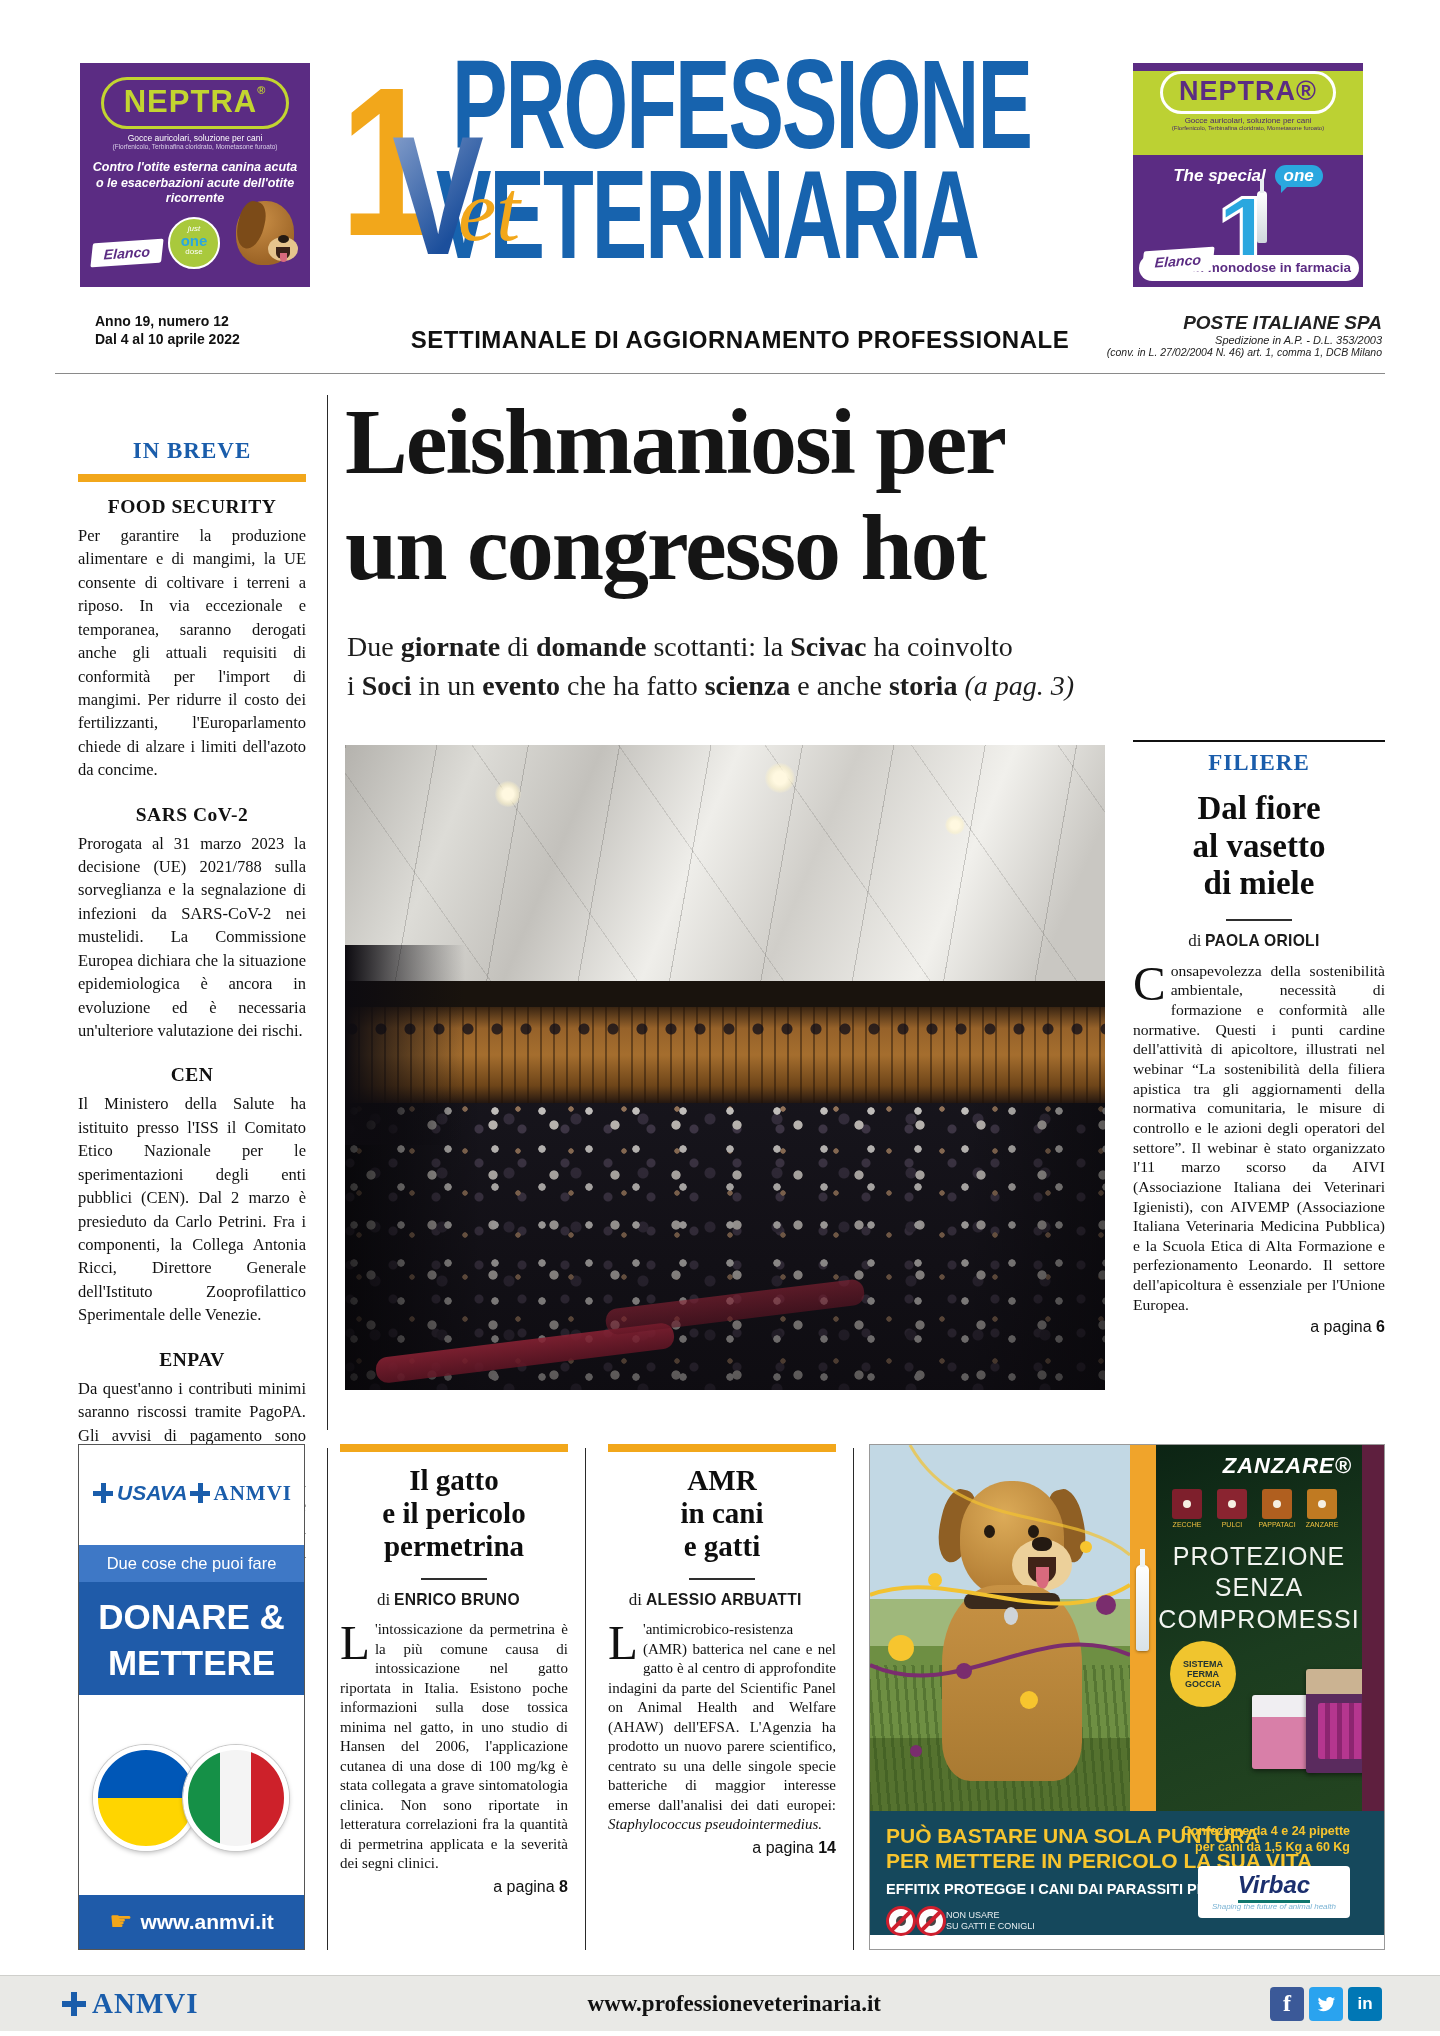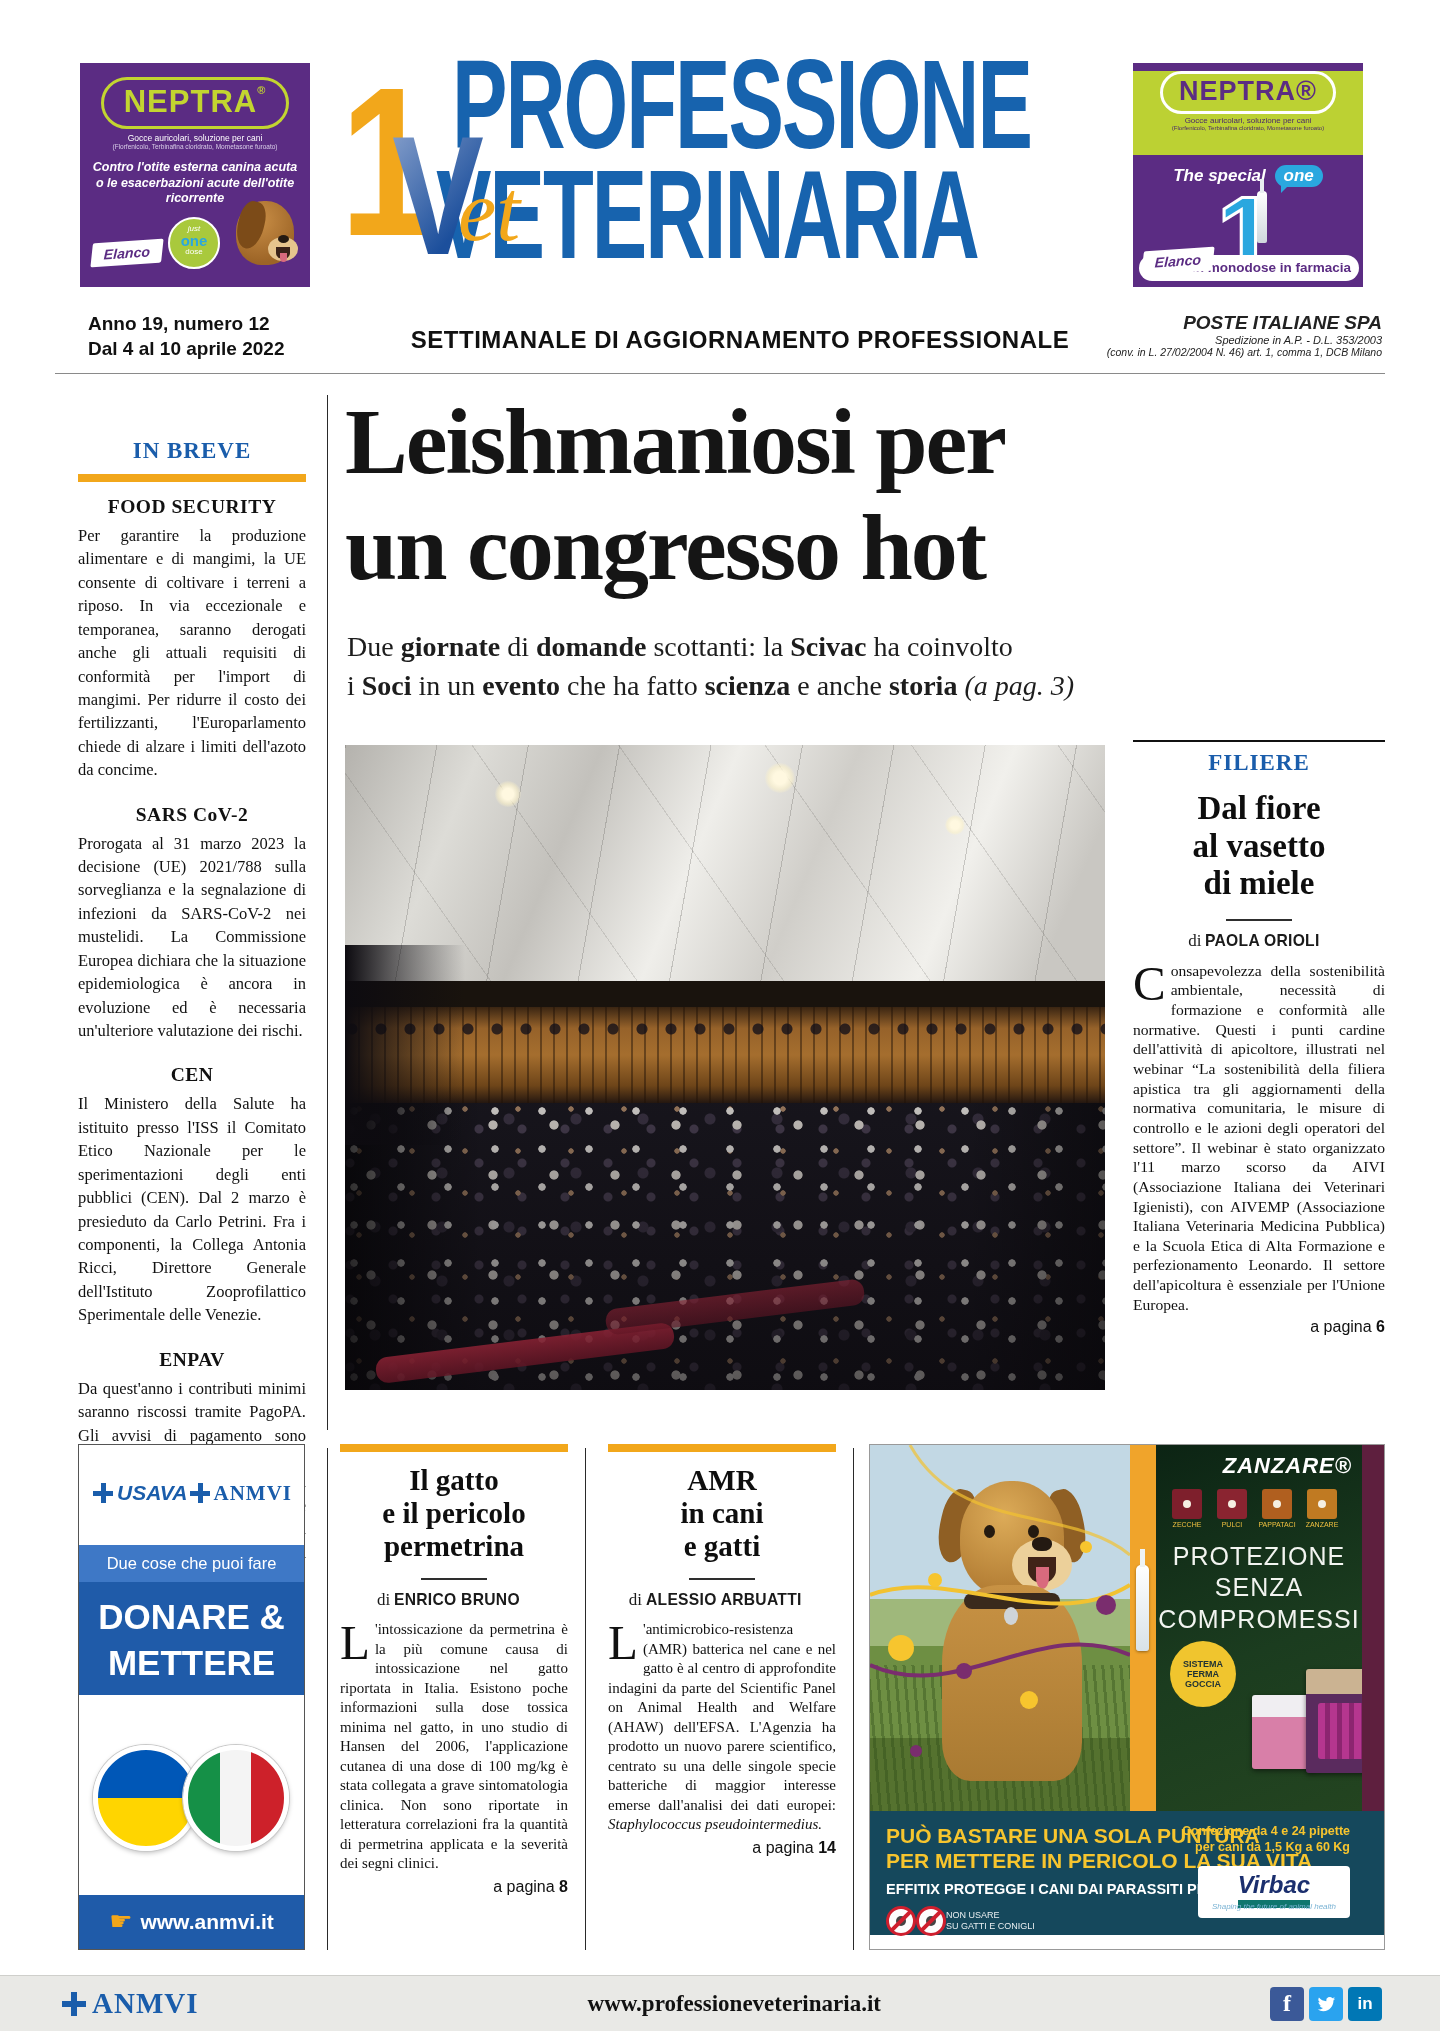--- a/index.html
+++ b/index.html
@@ -67,21 +67,21 @@
   .mono-1{position:absolute;left:0;top:16px;color:#f2a71b;font-weight:bold;font-size:212px;line-height:1;
           font-family:"Liberation Sans",sans-serif;transform:scaleX(.8);transform-origin:left top;}
   .mono-V{position:absolute;left:52px;top:72px;font-weight:bold;font-size:168px;line-height:1;
           font-family:"Liberation Sans",sans-serif;color:#35629f;
           background:linear-gradient(135deg,#8fa6cf,#1c4f9c 70%);-webkit-background-clip:text;background-clip:text;
           -webkit-text-fill-color:transparent;transform:scaleX(.82);transform-origin:left top;}
   .mono-et{position:absolute;left:118px;top:128px;color:#f2a71b;font-style:italic;font-size:86px;line-height:1;
            font-family:"Liberation Serif",serif;}
   .tagline{left:350px;top:326px;width:780px;text-align:center;font-family:"Liberation Sans",sans-serif;
            font-weight:bold;font-size:24px;letter-spacing:.5px;color:#111;}
-  .issue{left:88px;top:312px;font-family:"Liberation Sans",sans-serif;font-weight:bold;font-size:19px;line-height:1.3;color:#111;}
+  .issue{left:95px;top:312px;font-family:"Liberation Sans",sans-serif;font-weight:bold;font-size:14px;line-height:1.3;color:#111;}
   .postal{right:58px;top:312px;width:360px;text-align:right;font-family:"Liberation Sans",sans-serif;font-style:italic;color:#222;}
   .postal .p1{font-weight:bold;font-size:19px;}
   .postal .p2{font-size:11px;}
   .postal .p3{font-size:10.5px;}
   .header-rule{left:55px;top:373px;width:1330px;height:1px;background:#8a8a8a;}
 
   
   .vrule{width:1px;background:#2a2a2a;}
 
   
@@ -227,21 +227,21 @@
   .ef-prot{color:#fff;font-weight:bold;font-size:14.5px;margin-top:8px;font-family:"Liberation Sans",sans-serif;}
   .nouse-row{display:flex;align-items:center;margin-top:9px;}
   .noanim{width:24px;height:24px;border:3px solid #cf1f2e;border-radius:50%;background:#fdfdfd;position:relative;flex:0 0 auto;}
   .noanim::before{content:"";position:absolute;left:7px;top:7px;width:10px;height:10px;border-radius:50%;background:#444;}
   .noanim::after{content:"";position:absolute;left:-2px;top:10px;width:28px;height:4px;background:#cf1f2e;transform:rotate(-45deg);}
   .nouse-t{font-size:9px;line-height:1.25;color:#e8eef0;font-family:"Liberation Sans",sans-serif;}
   .ef-right{position:absolute;right:34px;top:12px;width:180px;text-align:right;}
   .pack-t{color:#f7c52e;font-weight:bold;font-size:12.5px;line-height:1.3;font-family:"Liberation Sans",sans-serif;}
   .virbac{display:inline-block;background:#fff;border-radius:4px;padding:5px 14px 7px;margin-top:10px;text-align:center;}
   .virbac-t{color:#1b2f6e;font-weight:bold;font-style:italic;font-size:24px;font-family:"Liberation Sans",sans-serif;
-            border-bottom:8px solid #0f766e;padding-bottom:2px;}
+            border-bottom:3px solid #0f766e;padding-bottom:2px;}
   .virbac-tag{display:block;color:#7ab3d4;font-style:italic;font-size:8px;margin-top:3px;font-family:"Liberation Sans",sans-serif;}
 
   
   .footer{left:0;top:1975px;width:1440px;height:55px;background:#e9e9e6;border-top:1px solid #cfcfcb;
           display:flex;align-items:center;}
   .f-brand{margin-left:62px;display:flex;align-items:center;gap:6px;}
   .f-brand .cross{width:24px;height:24px;}
   .f-brand .cross::before{left:9px;width:6px;height:24px;}
   .f-brand .cross::after{top:9px;width:24px;height:6px;}
   .f-anmvi{color:#1a5dab;font-weight:bold;font-size:29px;letter-spacing:1px;}

